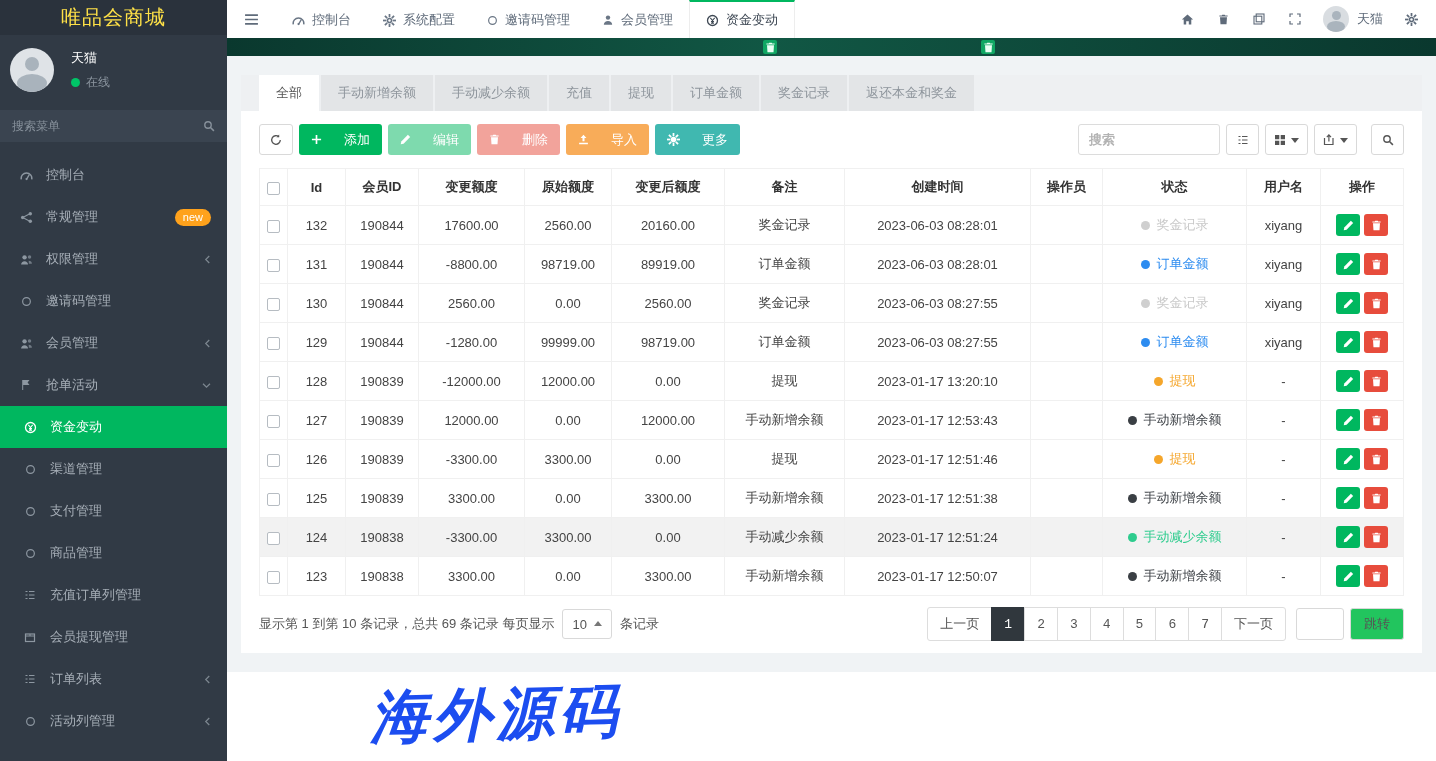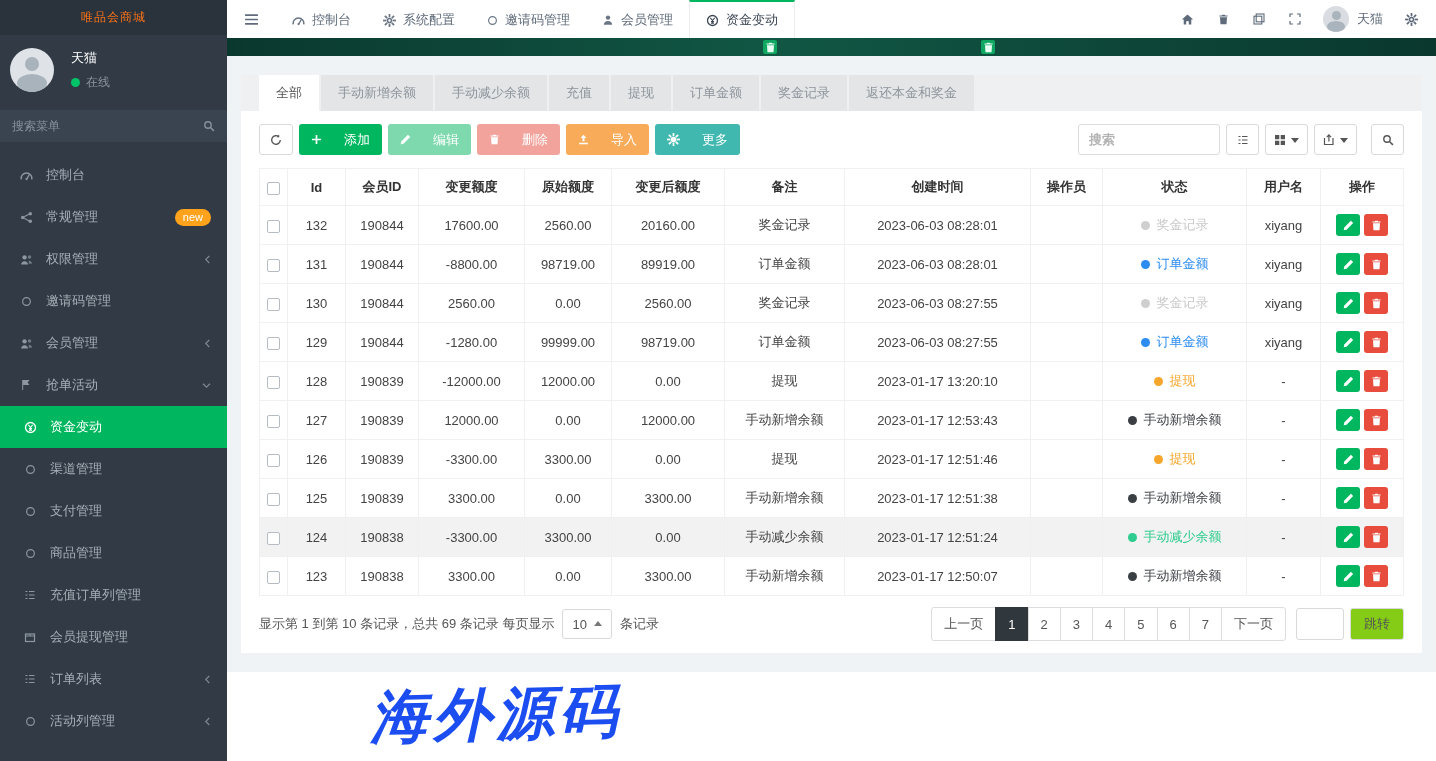--- a/index.html
+++ b/index.html
@@ -4,21 +4,21 @@
 <style>
 *{margin:0;padding:0;box-sizing:border-box;}
 body{font-family:"Liberation Sans","DejaVu Sans",sans-serif;background:#fff;}
 .app{position:relative;width:1436px;height:761px;overflow:hidden;background:#fff;font-size:13px;color:#333;}
 .icon{display:inline-flex;align-items:center;justify-content:center;}
 .icon svg{display:block;}
 button,input{font-family:inherit;}
 
 
 .sidebar{position:absolute;left:0;top:0;width:227px;height:100%;background:#313a45;}
-.brand{height:35px;line-height:35px;text-align:center;color:#f97316;font-size:12px;background:#2a323c;letter-spacing:1px;}
+.brand{height:35px;line-height:35px;text-align:center;color:#fde047;font-size:20px;background:#2a323c;letter-spacing:1px;}
 .profile{display:flex;align-items:center;padding:13px 10px 10px;}
 .avatar-lg{width:44px;height:44px;border-radius:50%;background:#dfe3e7;margin-right:17px;position:relative;overflow:hidden;flex:0 0 auto;}
 .avatar-lg::before{content:"";position:absolute;left:15px;top:9px;width:14px;height:14px;border-radius:50%;background:#a9b3bc;}
 .avatar-lg::after{content:"";position:absolute;left:7px;top:26px;width:30px;height:18px;border-radius:50%;background:#a9b3bc;}
 .p-name{color:#fff;font-size:13px;margin-bottom:7px;}
 .p-status{display:flex;align-items:center;gap:6px;color:#8d97a1;font-size:12px;}
 .status-dot{width:9px;height:9px;border-radius:50%;background:#00c467;}
 .side-search{height:32px;background:#3a4450;display:flex;align-items:center;padding:0 12px;margin-top:8px;}
 .side-search input{flex:1;background:transparent;border:none;outline:none;color:#cfd6dc;font-size:12px;}
 .side-search input::placeholder{color:#87919b;}
@@ -90,27 +90,27 @@
 .st-dark{color:#3f4348;}  .st-dark .dot{background:#3a3f44;}
 .st-mint{color:#2ecc8e;}  .st-mint .dot{background:#2ecc8e;}
 .op-btn{display:inline-flex;width:24px;height:22px;border-radius:3px;align-items:center;justify-content:center;color:#fff;margin:0 2px;cursor:pointer;vertical-align:middle;}
 .op-edit{background:#00b75f;}
 .op-del{background:#e74c3c;}
 
 
 .tfoot{display:flex;align-items:center;padding:11px 18px 12px;color:#555;font-size:13px;}
 .page-size{display:inline-flex;align-items:center;gap:7px;height:30px;border:1px solid #d9d9d9;border-radius:3px;background:#fff;padding:0 9px;margin:0 8px;cursor:pointer;color:#555;}
 .page-size .icon{color:#777;}
-.pager{margin-left:auto;display:flex;}
+.pager{margin-left:auto;display:flex;font-family:Liberation Mono, monospace;}
 .pg{min-width:33px;height:34px;border:1px solid #ddd;background:#fff;color:#555;display:flex;align-items:center;justify-content:center;padding:0 12px;margin-left:-1px;cursor:pointer;font-size:13px;}
 .pg-first{border-radius:3px 0 0 3px;margin-left:0;}
 .pg-last{border-radius:0 3px 3px 0;}
 .pg.active{background:#30373d;border-color:#30373d;color:#fff;}
 .jump-input{width:48px;height:32px;border:1px solid #d9d9d9;border-radius:3px;margin-left:10px;outline:none;padding:0 6px;background:#fff;}
-.jump-btn{height:32px;border:1px solid #d9d9d9;background:#84cc16;border-radius:3px;padding:0 13px;margin-left:6px;color:#555;font-size:13px;cursor:pointer;}
+.jump-btn{height:32px;border:1px solid #d9d9d9;background:#22c55e;border-radius:3px;padding:0 13px;margin-left:6px;color:#555;font-size:13px;cursor:pointer;}
 
 
 .watermark{position:absolute;left:370px;top:676px;font-family:"DejaVu Serif","Liberation Serif",serif;font-style:italic;font-weight:700;font-size:58px;color:#1c4df0;letter-spacing:5px;transform:rotate(-1.5deg);white-space:nowrap;z-index:5;}
 </style>
 </head>
 <body>
 
 <div class="app">
 
   <aside class="sidebar">

